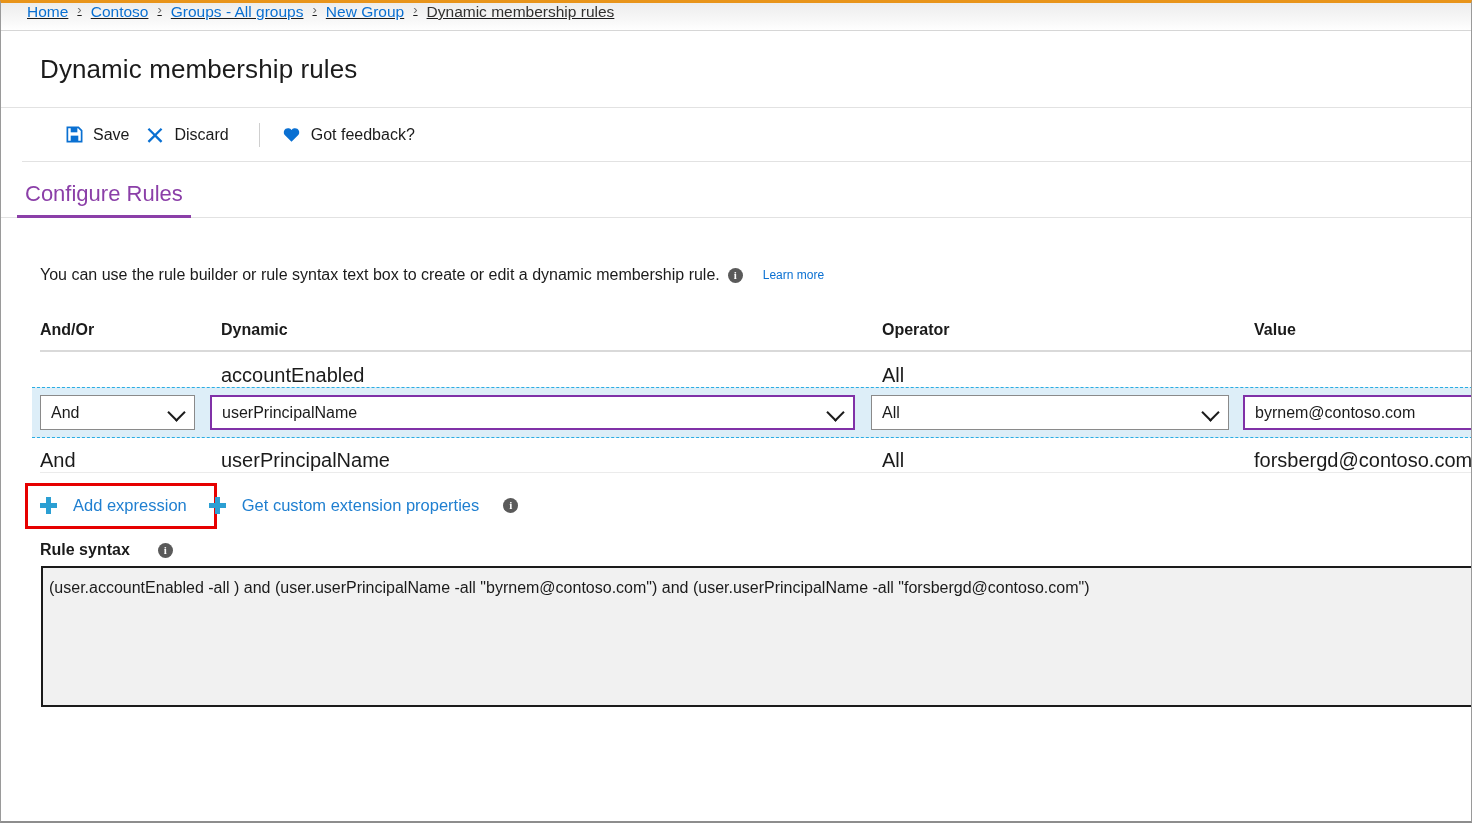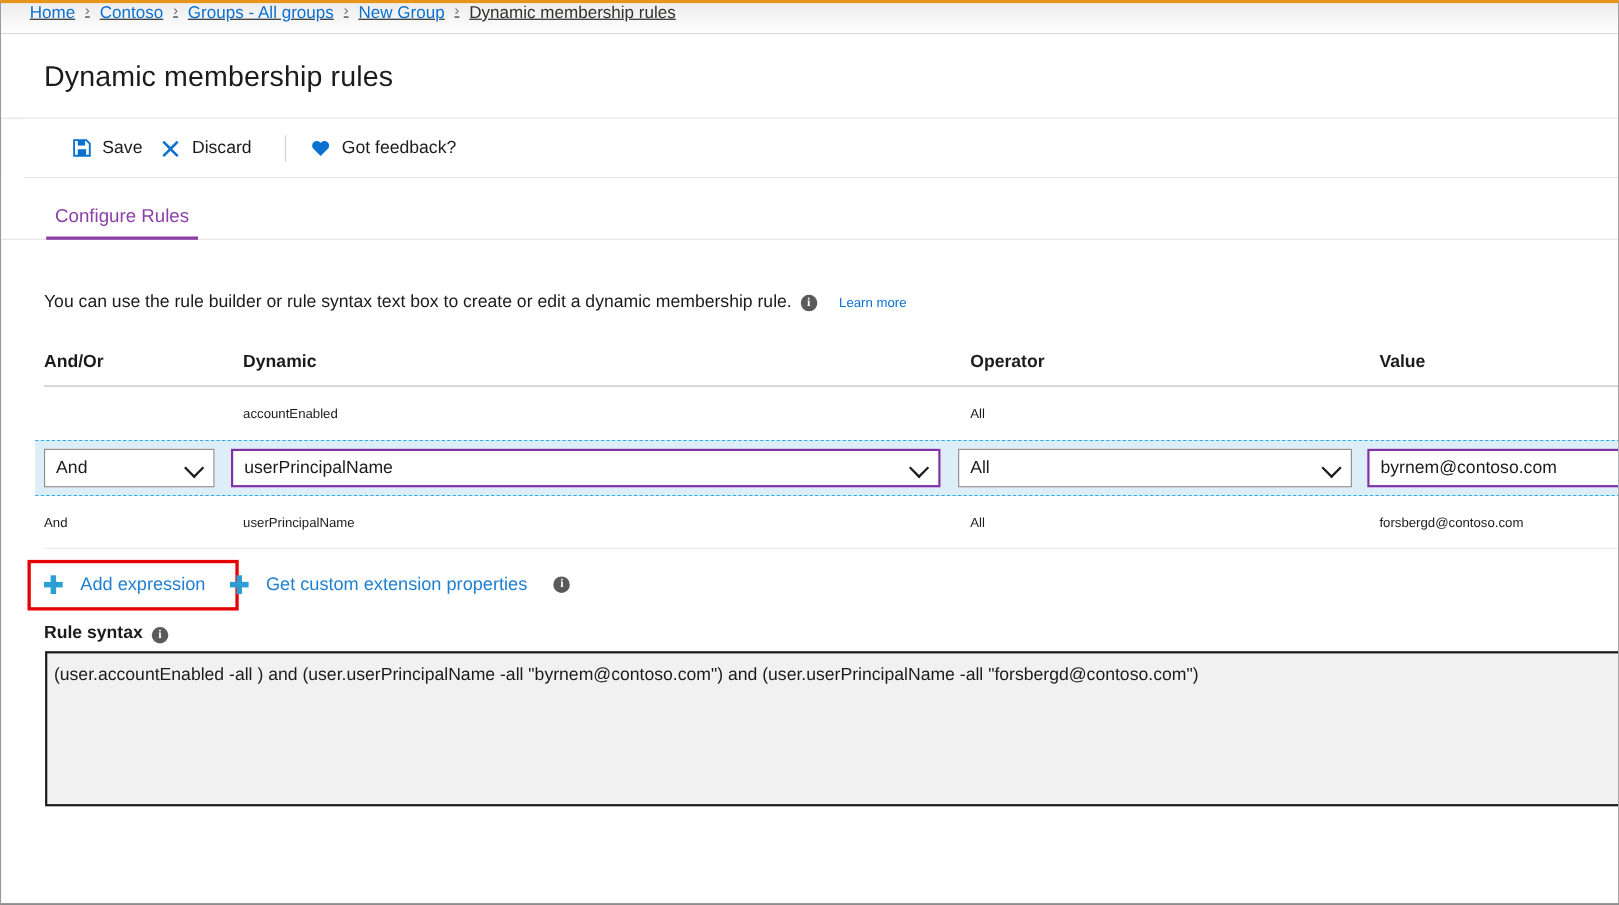--- a/index.html
+++ b/index.html
@@ -120,27 +120,26 @@
   .tab-strip {
     height: 56px;
     box-sizing: border-box;
     display: flex;
     align-items: flex-end;
     padding-left: 16px;
     border-bottom: 1px solid #e2e2e2;
     background: #ffffff;
   }
   .tab {
-    font-size: 17px;
+    font-size: 22px;
     color: #8b3fa8;
     padding: 0 8px 10px 8px;
     cursor: pointer;
     position: relative;
     white-space: nowrap;
-    margin-left: 25px;
   }
   .tab.active::after {
     content: "";
     position: absolute;
     left: 0; right: 0; bottom: -1px;
     height: 3px;
     background: #8b3fa8;
   }
 
   
@@ -195,23 +194,24 @@
     font-weight: bold;
     font-size: 16px;
     color: #1b1b1b;
   }
   .c-andor { width: 181px; flex: none; }
   .c-prop  { width: 661px; flex: none; }
   .c-oper  { width: 372px; flex: none; }
   .c-value { width: 250px; flex: none; }
 
   .rt-data {
-    height: 48px;
-    font-size: 12px;
-    color: #1b1b1b;
+    height: 35px;
+    font-size: 20px;
+    color: #1b1b1b;
+    align-items: flex-end;
   }
   .rt-data.bordered { border-bottom: 1px solid #ebebeb; }
 
   
   .rt-active {
     height: 51px;
     background: #ddeef8;
     border-top: 1px dashed #2aade3;
     border-bottom: 1px dashed #2aade3;
     margin-left: -8px;
@@ -289,24 +289,25 @@
     height: 46px;
     border: 3px solid #e60000;
     box-sizing: border-box;
     pointer-events: none;
   }
 
   
   .syntax-label {
     margin: 16px 0 7px 39px;
     display: flex;
-    align-items: flex-end;
+    align-items: center;
     font-size: 16px;
     font-weight: bold;
     color: #1b1b1b;
+    gap: 20px;
   }
   .syntax-box {
     margin-left: 40px;
     width: 1433px;
     height: 141px;
     box-sizing: border-box;
     border: 2px solid #1b1b1b;
     background: #f1f1f1;
     font-family: "Liberation Sans", sans-serif;
     font-size: 16px;

